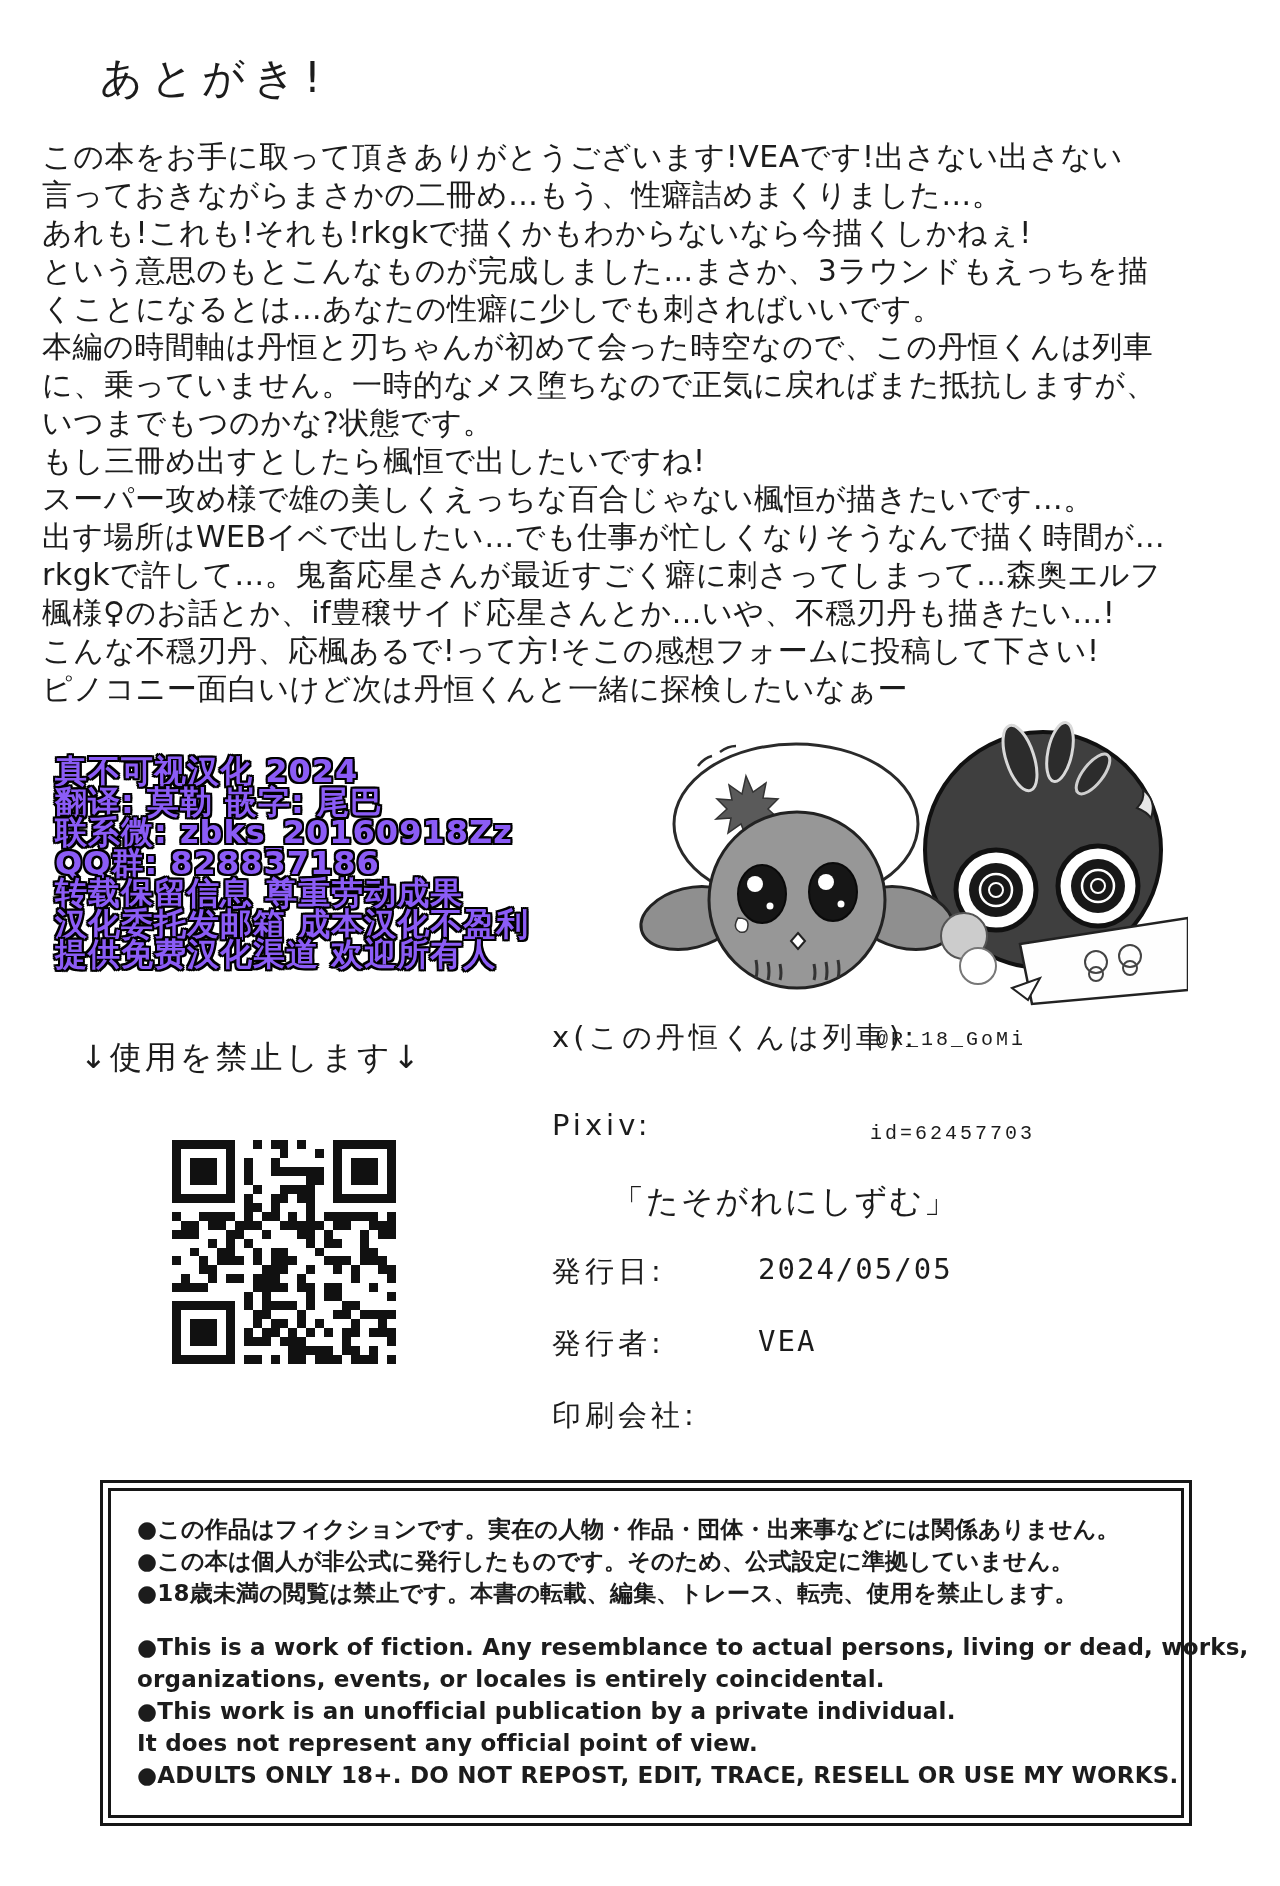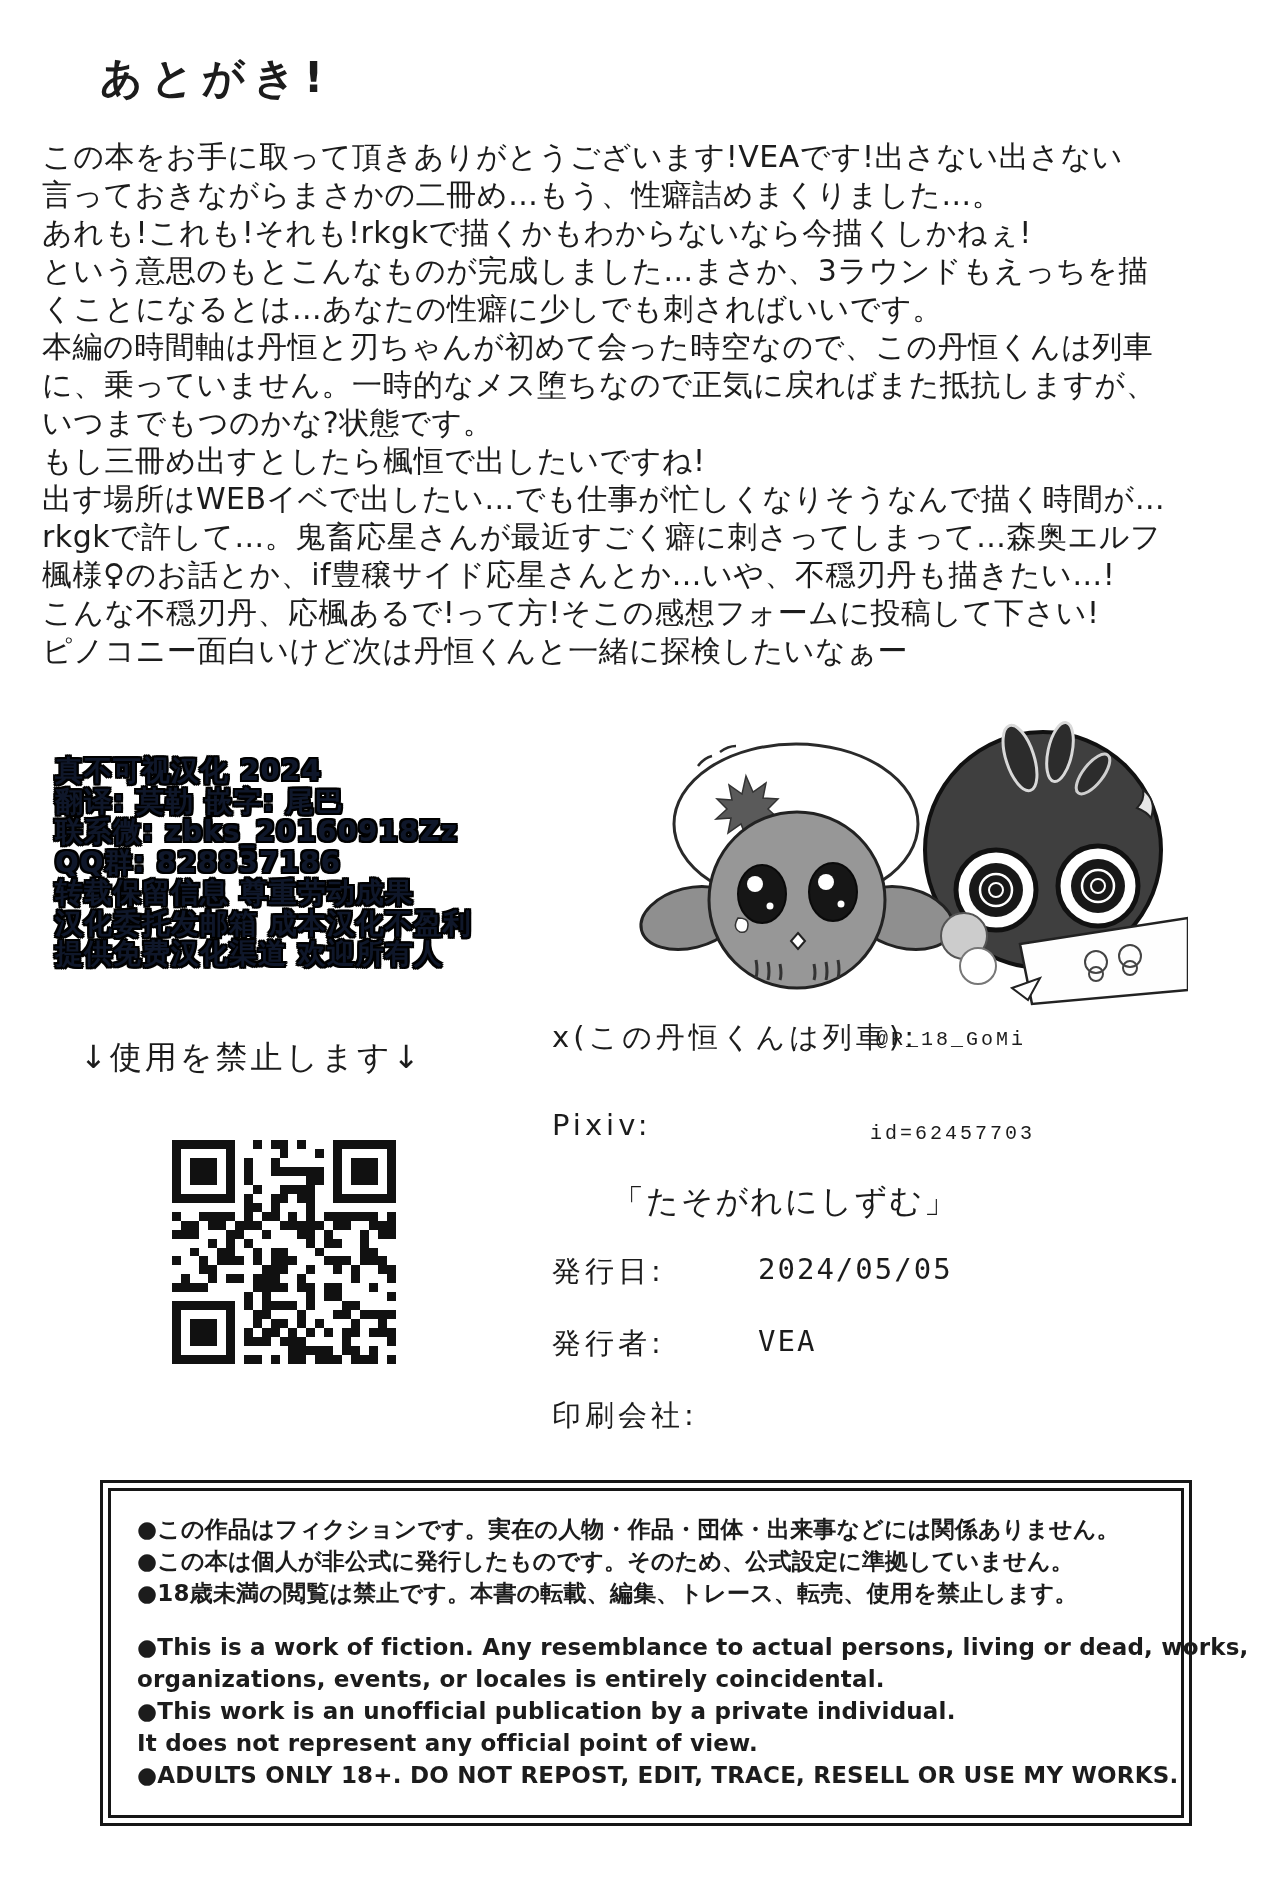--- a/index.html
+++ b/index.html
@@ -8,33 +8,33 @@
     width:1280px;height:1886px;
     margin:0 auto;
     background:#ffffff;
     font-family:"DejaVu Sans",sans-serif;
     color:#1c1c1c;
     overflow:hidden;
   }
   .abs{position:absolute;}
   .title{
     left:100px;top:50px;
-    font-size:42px;font-weight:700;letter-spacing:8px;
+    font-size:42px;font-weight:400;letter-spacing:8px;
   }
   .afterword{
     left:42px;top:126px;width:1225px;
     font-size:30px;line-height:38px;letter-spacing:0.5px;
     white-space:nowrap;
     margin-top:12px;
   }
   .cn-credits{
     left:55px;top:756px;
-    font-size:28px;line-height:30.5px;font-weight:bold;
+    font-size:32px;line-height:30.5px;font-weight:bold;
     letter-spacing:1px;
-    color:#0f172a;
+    color:#8b5cf6;
     -webkit-text-stroke:1.5px #000;
     paint-order:stroke fill;
     text-shadow:-2px -2px 0 #000,2px -2px 0 #000,-2px 2px 0 #000,2px 2px 0 #000,
                 -2px 0 0 #000,2px 0 0 #000,0 -2px 0 #000,0 2px 0 #000;
     white-space:nowrap;
   }
   .mascots{left:628px;top:712px;width:560px;height:296px;}
   .arrow-note{
     left:80px;top:1036px;
     font-size:32px;letter-spacing:3px;font-weight:500;
@@ -74,20 +74,21 @@
   <div class="abs afterword">
       <div>この本をお手に取って頂きありがとうございます!VEAです!出さない出さない</div>
       <div>言っておきながらまさかの二冊め…もう、性癖詰めまくりました…。</div>
       <div>あれも!これも!それも!rkgkで描くかもわからないなら今描くしかねぇ!</div>
       <div>という意思のもとこんなものが完成しました…まさか、3ラウンドもえっちを描</div>
       <div>くことになるとは…あなたの性癖に少しでも刺さればいいです。</div>
       <div>本編の時間軸は丹恒と刃ちゃんが初めて会った時空なので、この丹恒くんは列車</div>
       <div>に、乗っていません。一時的なメス堕ちなので正気に戻ればまた抵抗しますが、</div>
       <div>いつまでもつのかな?状態です。</div>
       <div>もし三冊め出すとしたら楓恒で出したいですね!</div>
+      <div>スーパー攻め様で雄の美しくえっちな百合じゃない楓恒が描きたいです…。</div>
       <div>出す場所はWEBイベで出したい…でも仕事が忙しくなりそうなんで描く時間が…</div>
       <div>rkgkで許して…。鬼畜応星さんが最近すごく癖に刺さってしまって…森奥エルフ</div>
       <div>楓様♀のお話とか、if豊穣サイド応星さんとか…いや、不穏刃丹も描きたい…!</div>
       <div>こんな不穏刃丹、応楓あるで!って方!そこの感想フォームに投稿して下さい!</div>
       <div>ピノコニー面白いけど次は丹恒くんと一緒に探検したいなぁー</div>
     </div>
 
   <div class="abs cn-credits">
       <div>真不可视汉化 2024</div>
       <div>翻译: 莫勒  嵌字: 尾巴</div>

